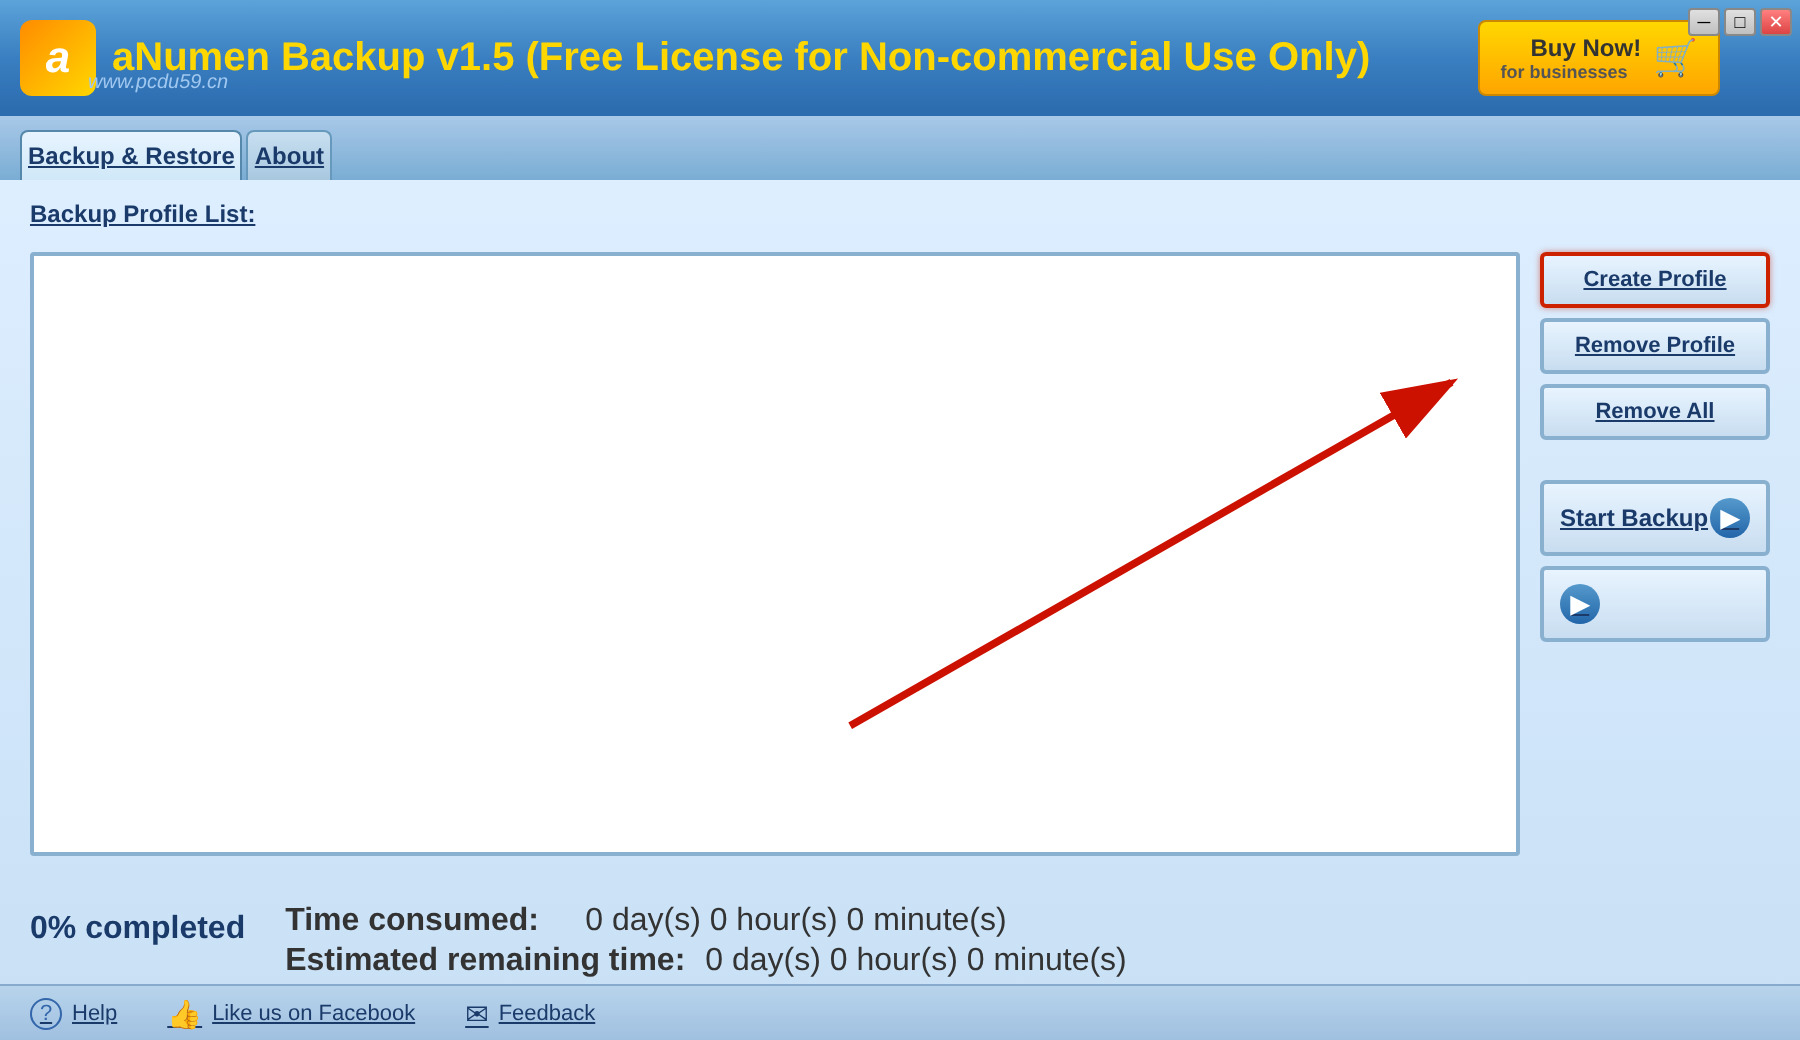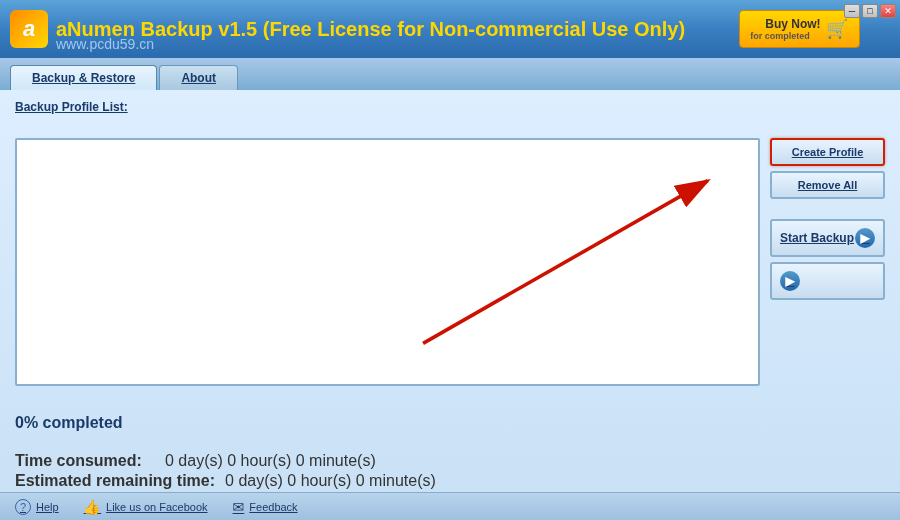--- a/index.html
+++ b/index.html
@@ -41,24 +41,25 @@
     .title-text {
       color: white;
       font-size: 20px;
       font-weight: bold;
     }
     .title-text span {
       color: #ffd700;
     }
     .watermark {
       color: #a0c8f0;
-      font-size: 14px;
+      font-size: 10px;
       position: absolute;
-      left: 56px;
+      left: 44px;
       top: 36px;
+      font-style: italic;
     }
     .buy-now-btn {
       position: absolute;
       right: 40px;
       top: 50%;
       transform: translateY(-50%);
       background: linear-gradient(to bottom, #ffd700, #ffa500);
       border: 1px solid #cc8800;
       border-radius: 4px;
       padding: 6px 10px;
@@ -93,21 +94,21 @@
     
     .tab-bar {
       background: linear-gradient(to bottom, #a8c8e8, #7aadd4);
       height: 32px;
       display: flex;
       align-items: flex-end;
       padding-left: 10px;
       gap: 2px;
     }
     .tab {
-      padding: 5px 21px;
+      padding: 5px 3px;
       border: 1px solid #6699bb;
       border-bottom: none;
       border-radius: 4px 4px 0 0;
       cursor: pointer;
       font-size: 12px;
       font-weight: bold;
       background: linear-gradient(to bottom, #c8dff0, #a8c8e0);
       color: #1a3a6a;
       text-decoration: underline;
     }
@@ -124,21 +125,21 @@
       height: calc(520px - 58px - 32px);
       padding: 10px 15px;
       display: flex;
       flex-direction: column;
     }
 
     .section-label {
       font-size: 12px;
       font-weight: bold;
       color: #1a3a6a;
-      margin-bottom: 24px;
+      margin-bottom: 12px;
       text-decoration: underline;
     }
 
     .content-row {
       display: flex;
       gap: 10px;
       flex: 1;
     }
 
     
@@ -219,21 +220,20 @@
       font-size: 12px;
       flex-shrink: 0;
     }
 
     
     .progress-area {
       margin-top: 24px;
       display: flex;
       align-items: flex-start;
       gap: 20px;
-      flex-direction: column;
     }
     .progress-label {
       font-size: 16px;
       font-weight: bold;
       color: #1a3a6a;
       white-space: nowrap;
       margin-top: 4px;
     }
     .progress-info {
       flex: 1;
@@ -305,21 +305,21 @@
         <div class="title-text">
           <span>aNumen </span><span style="font-weight:900;">Backup</span><span> v1.5 (Free License for Non-commercial Use Only)</span>
         </div>
         <div class="watermark">www.pcdu59.cn</div>
       </div>
     </div>
 
     <div class="buy-now-btn">
       <div>
         <div style="font-size:12px;font-weight:bold;padding-left:15px;">Buy Now!</div>
-        <div style="font-size:9px;color:#555;">for completed</div>
+        <div style="font-size:9px;color:#555;">for businesses</div>
       </div>
       <span style="font-size:18px;">🛒</span>
     </div>
 
     <div class="window-controls">
       <div class="win-btn">─</div>
       <div class="win-btn">□</div>
       <div class="win-btn" style="background:linear-gradient(to bottom,#ff8080,#dd4444);color:white;">✕</div>
     </div>
   </div>
@@ -348,20 +348,23 @@
               </marker>
             </defs>
             <line x1="380" y1="200" x2="660" y2="40" stroke="#cc1100" stroke-width="3.5" marker-end="url(#arrowhead)"></line>
           </svg>
         </div>
       </div>
 
       <div class="buttons-panel">
         <button class="profile-btn highlighted">
           <span>Create Profile</span>
+        </button>
+        <button class="profile-btn">
+          <span>Remove Profile</span>
         </button>
         <button class="profile-btn">
           <span>Remove All</span>
         </button>
 
         <div class="spacer"></div>
 
         <button class="action-btn">
           <span>Start Backup</span>
           <span class="btn-arrow">▶</span>

